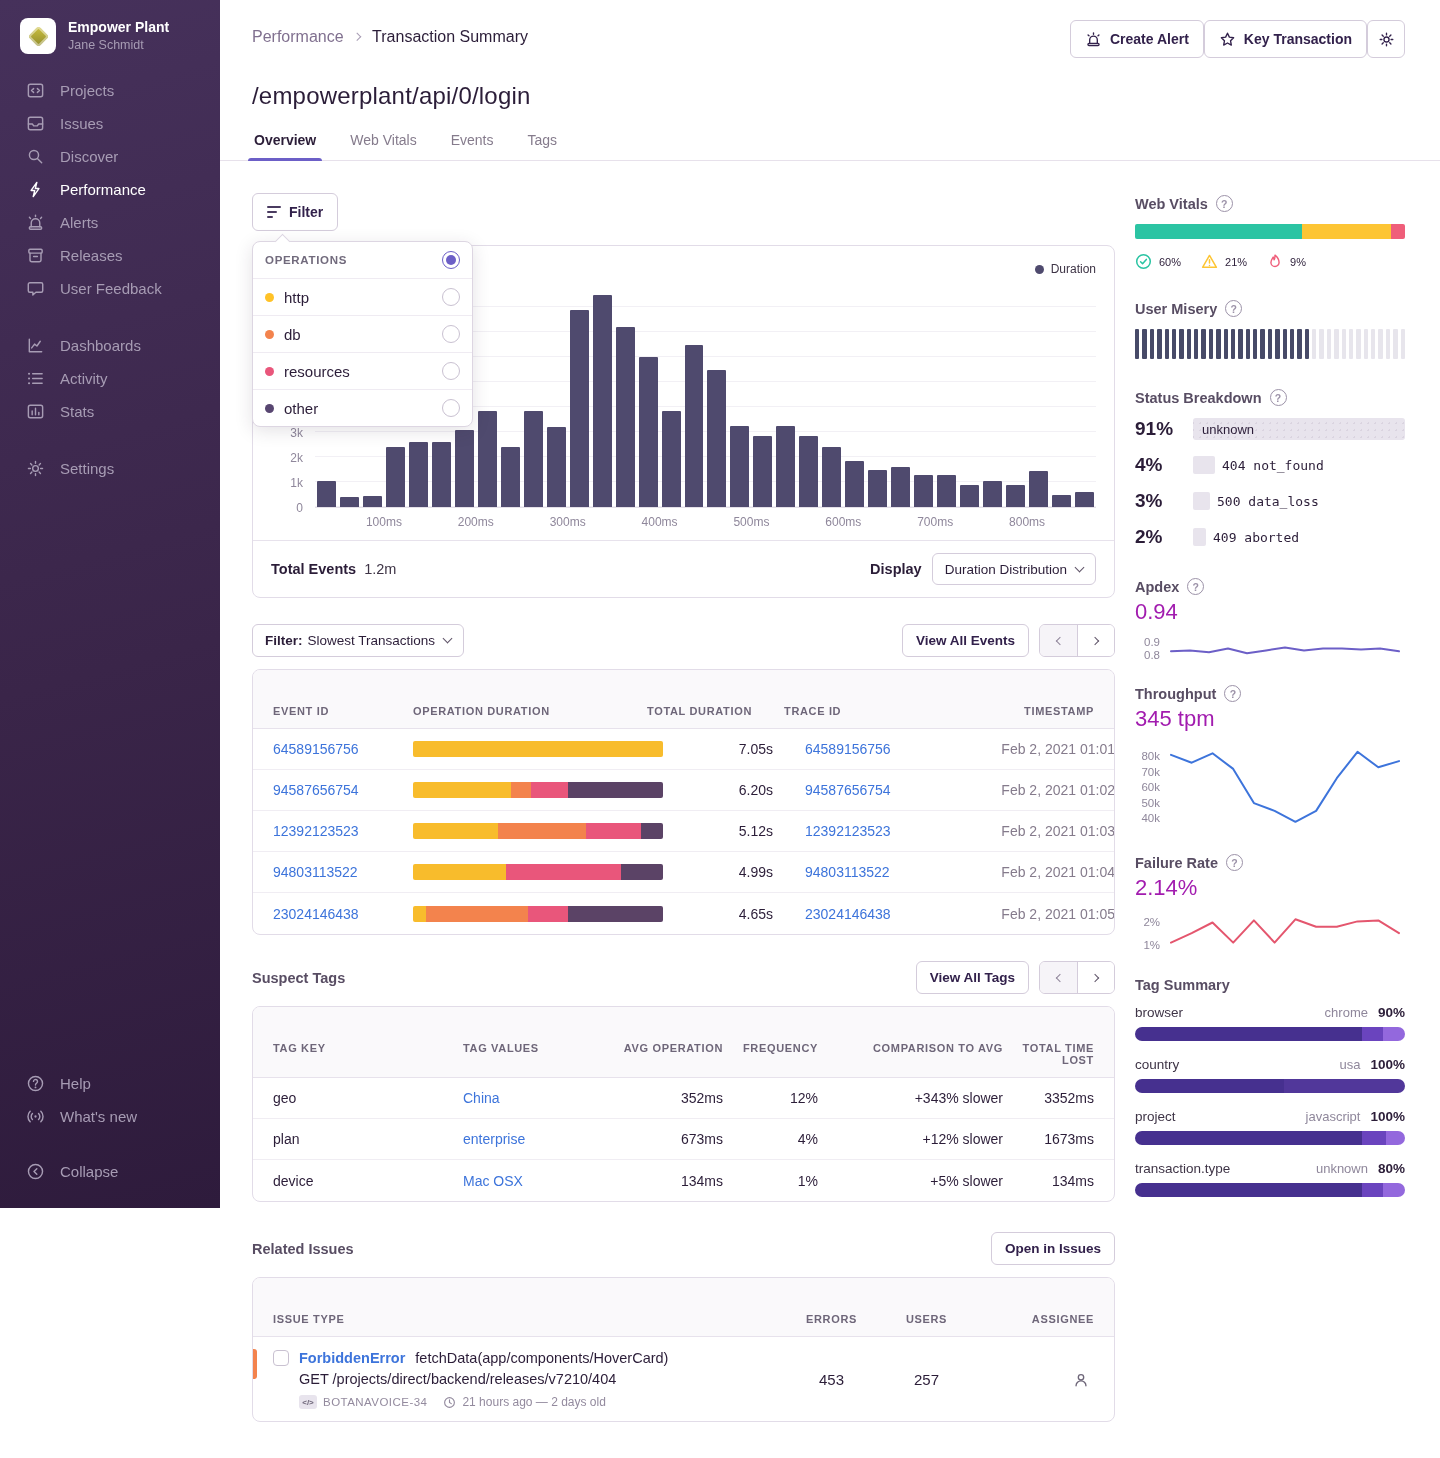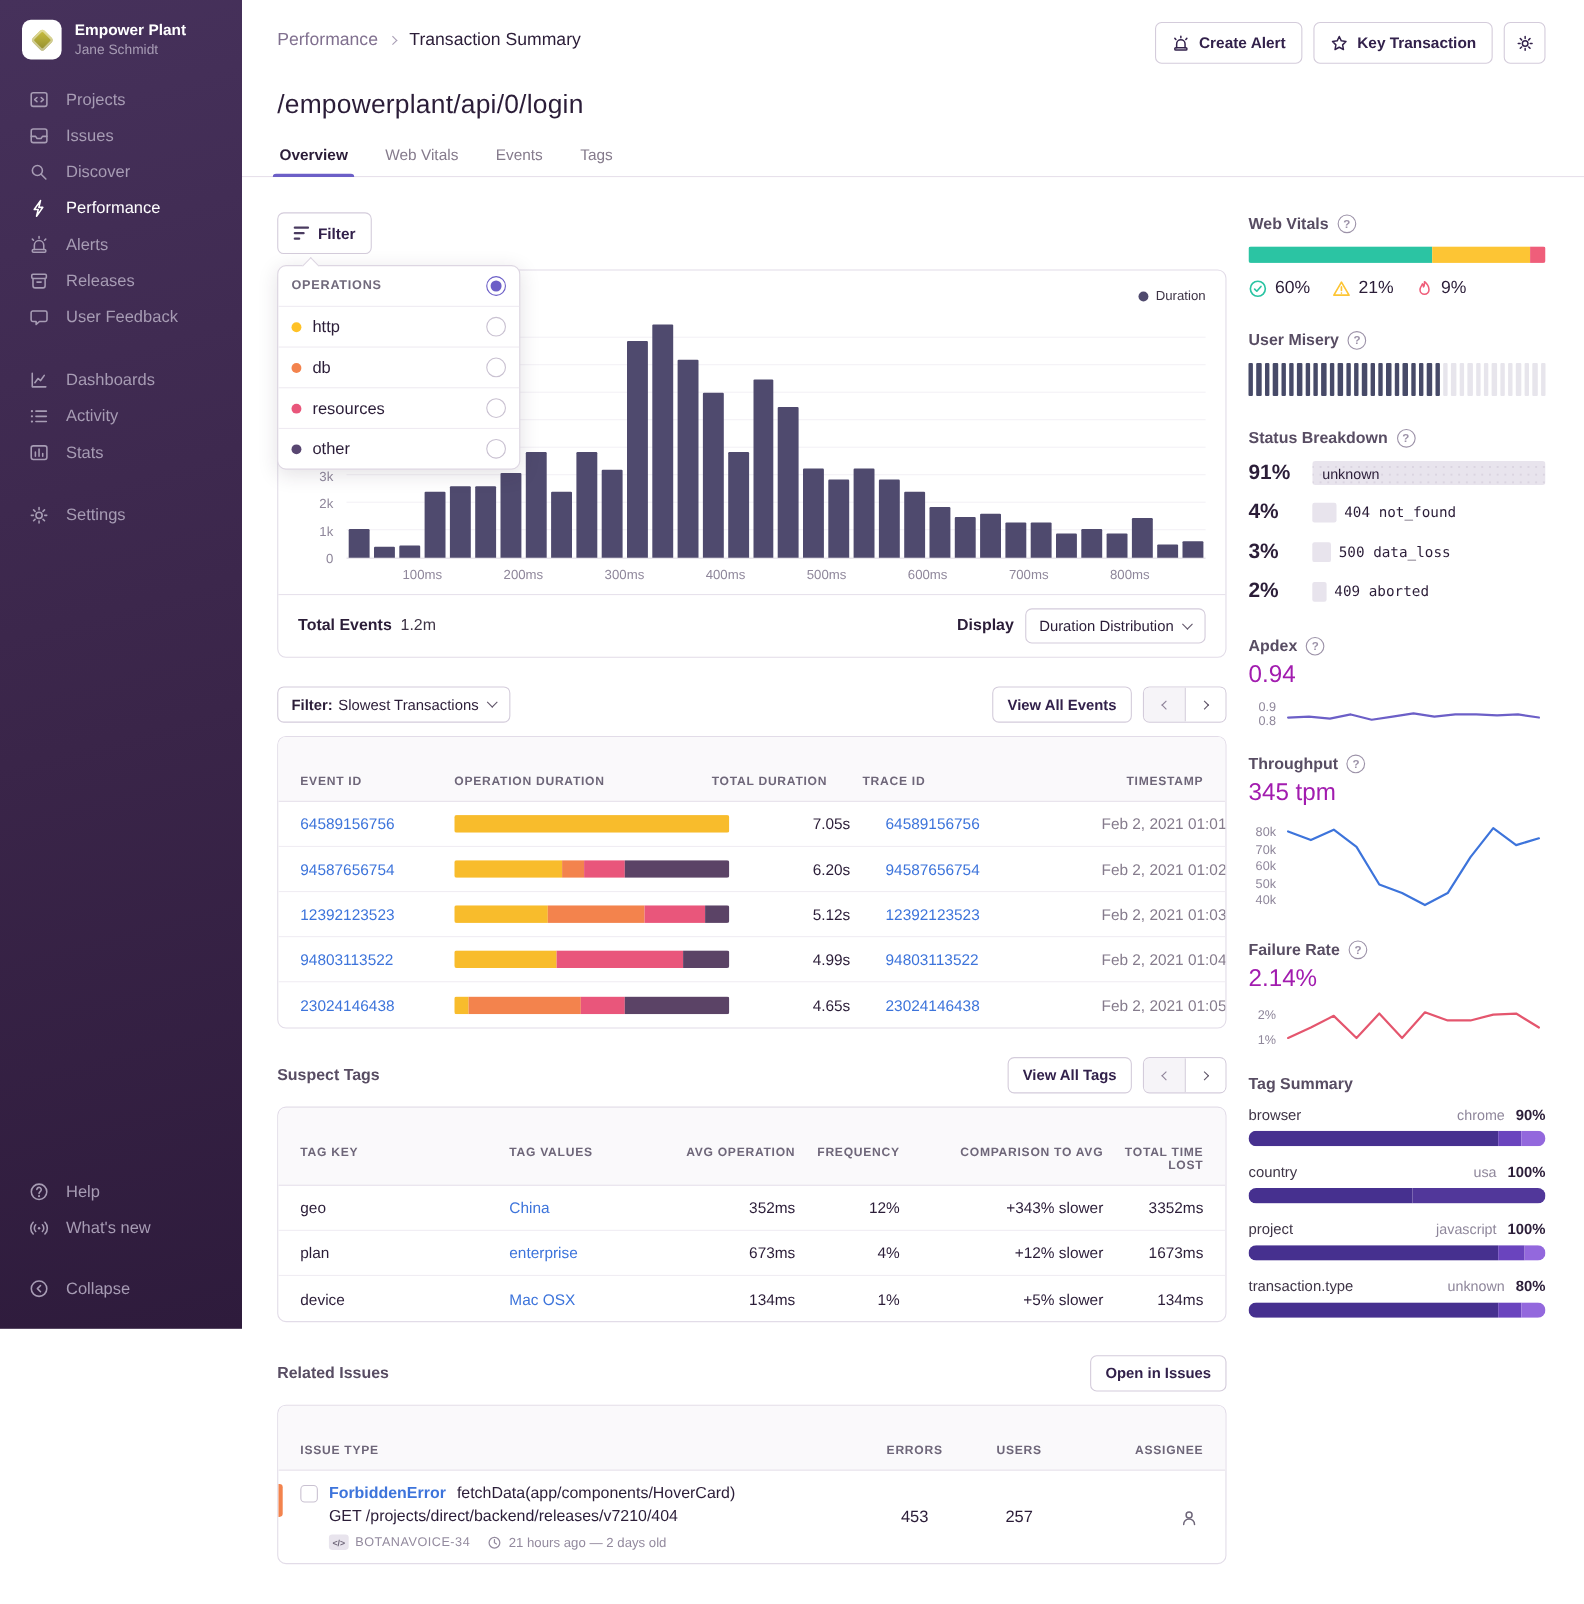--- a/index.html
+++ b/index.html
@@ -22,21 +22,21 @@
   .nav-ic svg { width:19px; height:19px; stroke:currentColor; fill:none; stroke-width:1.5; stroke-linecap:round; stroke-linejoin:round; }
   .sb-spacer { flex:1; }
 
   
   .main { flex:1; display:flex; flex-direction:column; min-width:0; }
   .page-header { padding:20px 35px 0 32px; border-bottom:1px solid #E7E1EB; }
   .crumb-row { display:flex; align-items:flex-start; justify-content:space-between; }
   .breadcrumb { display:flex; align-items:center; gap:10px; font-size:16px; margin-top:8px; }
   .crumb-muted { color:#80708F; cursor:pointer; }
   .crumb-cur { color:#2B1D38; }
-  .hdr-actions { display:flex; gap:10px; }
+  .hdr-actions { display:flex; }
   .btn { display:inline-flex; align-items:center; gap:8px; background:#fff; border:1px solid #D4CCDB; border-radius:6px; font-size:14px; font-weight:bold; color:#32214B; padding:0 14px; height:38px; cursor:pointer; font-family:inherit; }
   .btn svg { stroke:#32214B; fill:none; stroke-width:1.6; stroke-linecap:round; stroke-linejoin:round; }
   .btn.icon-only { width:38px; justify-content:center; padding:0; }
   .page-title { font-size:24px; color:#2B1D38; font-weight:normal; margin-top:24px; letter-spacing:.2px; }
   .tabs { display:flex; gap:30px; margin-top:22px; }
   .tab { font-size:14px; color:#857B8C; padding:0 2px 12px 2px; cursor:pointer; position:relative; }
   .tab.active { color:#2B1D38; font-weight:bold; }
   .tab.active::after { content:""; position:absolute; left:-4px; right:-4px; bottom:-1px; height:3px; border-radius:3px 3px 0 0; background:#6C5FC7; }
 
   .content { display:flex; gap:20px; padding:32px 35px 0 32px; }
@@ -153,21 +153,21 @@
   .assignee-btn svg { stroke:#6E6679; fill:none; stroke-width:1.5; stroke-linecap:round; stroke-linejoin:round; }
 
   
   .rail-sec { margin-bottom:30px; }
   .rail-head { display:flex; align-items:center; gap:8px; margin-bottom:12px; }
   .rail-title { font-size:14.5px; font-weight:bold; color:#584D63; }
   .q-ic { width:17px; height:17px; border:1.4px solid #9C92A8; border-radius:50%; color:#9C92A8; font-size:10.5px; font-weight:bold; display:flex; align-items:center; justify-content:center; cursor:pointer; }
   .seg-bar { height:15px; border-radius:2px; overflow:hidden; display:flex; }
   .seg-bar i { height:100%; }
   .wv-legend { display:flex; gap:20px; margin-top:14px; align-items:center; }
-  .wv-item { display:flex; align-items:center; gap:7px; font-size:16px; color:#2B1D38; }
+  .wv-item { display:flex; align-items:center; gap:7px; font-size:11px; color:#2B1D38; }
   .ticks { display:flex; gap:3px; height:30px; margin-top:2px; }
   .ticks i { flex:1; border-radius:1px; }
   .big-val { font-size:22px; color:#a21caf; margin:2px 0 10px 0; }
   .sb-row { display:flex; align-items:center; margin-bottom:14px; }
   .sb-pct { width:46px; flex:0 0 46px; font-size:19px; font-weight:bold; color:#2B1D38; padding-right:2px; }
   .sb-content { flex:1; margin-left:12px; display:flex; align-items:center; }
   .sb-full { flex:1; height:22px; background:#E8E4ED; border-radius:3px; display:flex; align-items:center; padding:0 9px; font-size:13px; color:#2B1D38;
              background-image:radial-gradient(#DAD4E0 1px, transparent 1px); background-size:7px 7px; background-position:60px 2px; }
   .sb-chip { height:18px; background:#E8E4ED; border-radius:2px; margin-right:7px; }
   .sb-code { font-family:"DejaVu Sans Mono", monospace; font-size:13px; color:#2B1D38; }

